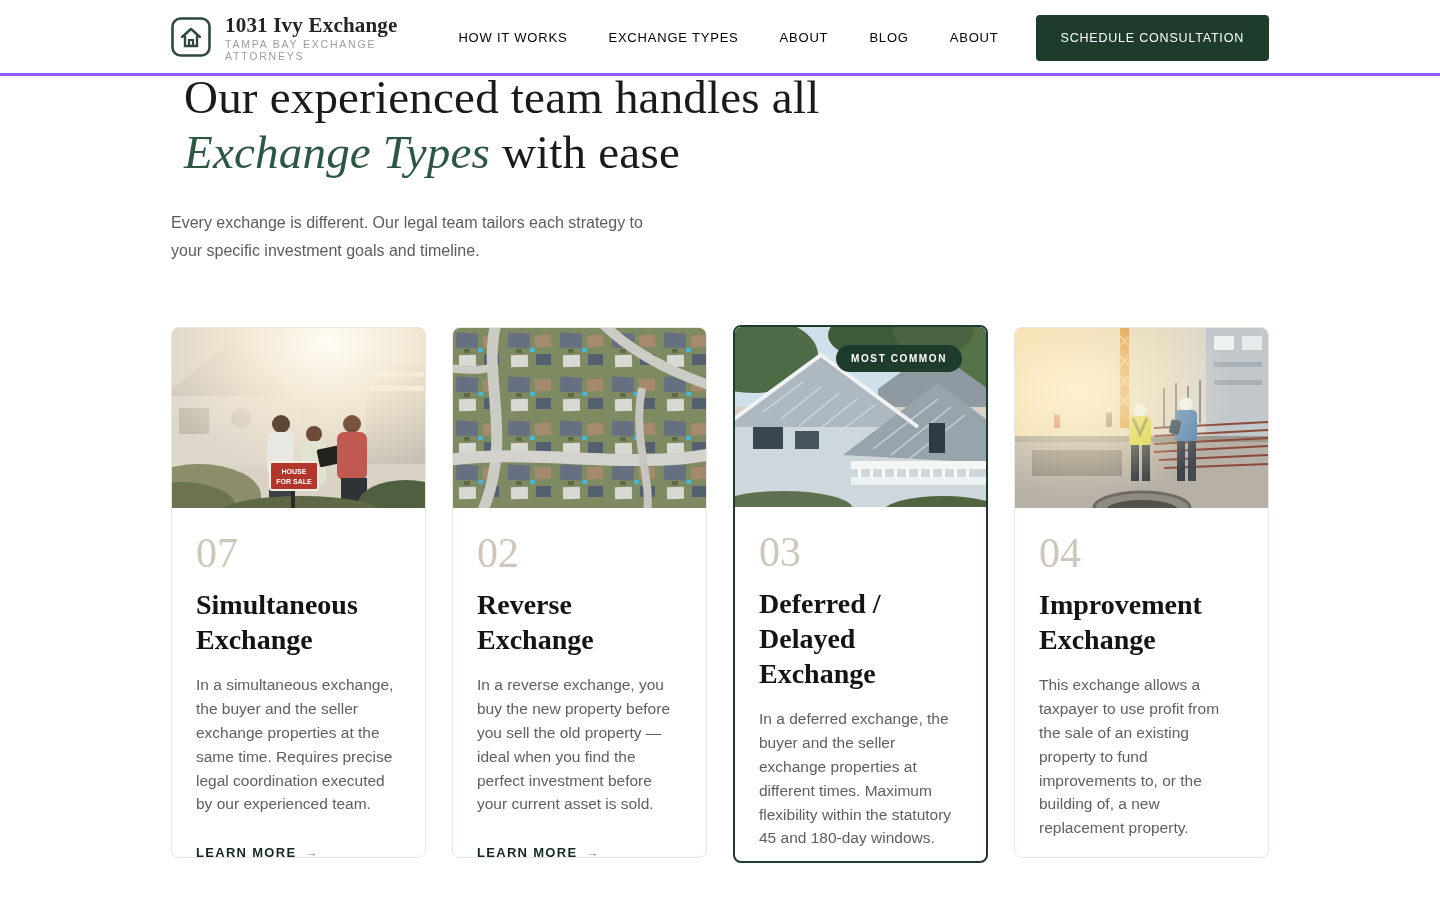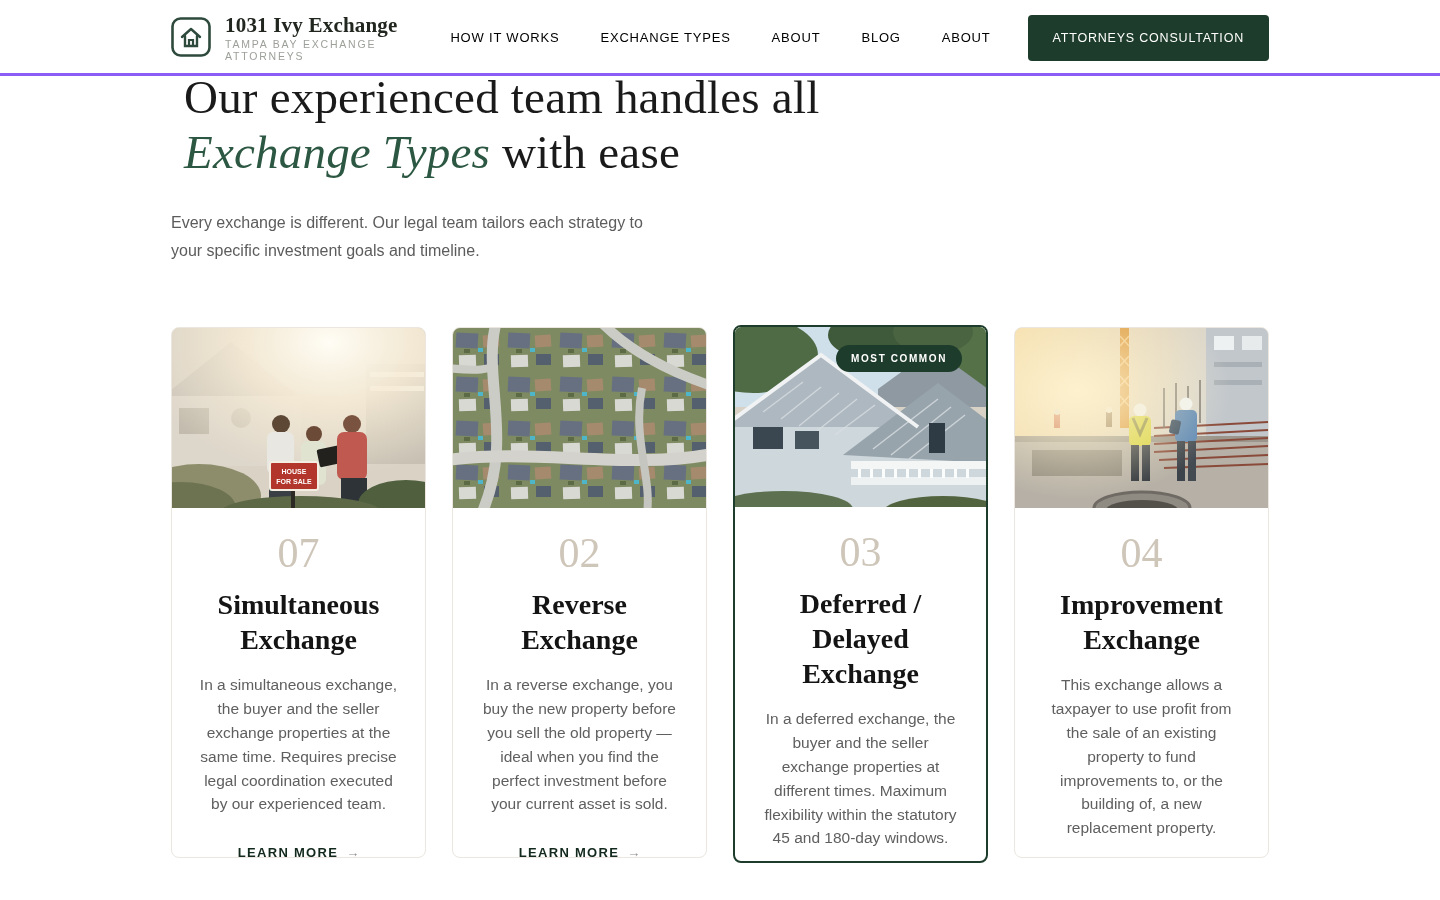--- a/index.html
+++ b/index.html
@@ -44,21 +44,21 @@
     font-family:"Liberation Serif","DejaVu Serif",serif; font-weight:400;
     font-size:47px; line-height:55px; color:#1a1a1a; margin:0 0 29px 13px; letter-spacing:.2px;
   }
   .headline em { font-style:italic; color:#2c5742; }
   .lede { font-size:16px; line-height:28px; color:#5c5c5c; max-width:482px; margin:12px 0 62px 0; }
 
   
   .cards { display:grid; grid-template-columns:repeat(4,1fr); gap:26px; align-items:start; }
   .card {
     background:#fff; border:1px solid #ebe6df; border-radius:8px; overflow:hidden;
-    height:531px; position:relative;text-align:center;
+    height:531px; position:relative;
   }
   .card.highlighted { border:2px solid #1e3c2b; height:538px; margin-top:-2px; }
   .card-media { height:180px; position:relative; overflow:hidden; background:#d8d2c6; }
   .card-media svg { display:block; width:100%; height:100%; }
   .badge {
     position:absolute; top:18px; right:24px; background:#1e3c2b; color:#fff;
     font-size:10px; font-weight:bold; letter-spacing:1.6px;
     padding:8px 15px; border-radius:999px;
   }
   .card-body { padding:23px 24px; }
@@ -95,21 +95,21 @@
         <span class="brand-name">1031 Ivy Exchange</span>
         <span class="brand-tagline">TAMPA BAY EXCHANGE ATTORNEYS</span>
       </span>
     </div>
     <nav class="main-nav">
       <a class="nav-link">HOW IT WORKS</a>
       <a class="nav-link">EXCHANGE TYPES</a>
       <a class="nav-link">ABOUT</a>
       <a class="nav-link">BLOG</a>
       <a class="nav-link">ABOUT</a>
-      <button class="cta-button">ATTORNEYS CONSULTATION</button>
+      <button class="cta-button">SCHEDULE CONSULTATION</button>
     </nav>
   </div>
 </header>
 
 <main class="main-content">
   <div class="container">
     <p class="eyebrow">OUR SERVICES</p>
     <h1 class="headline"><span>Our experienced team handles all</span><br><em>Exchange Types</em><span> with ease</span></h1>
     <p class="lede">Every exchange is different. Our legal team tailors each strategy to your specific investment goals and timeline.</p>
 

